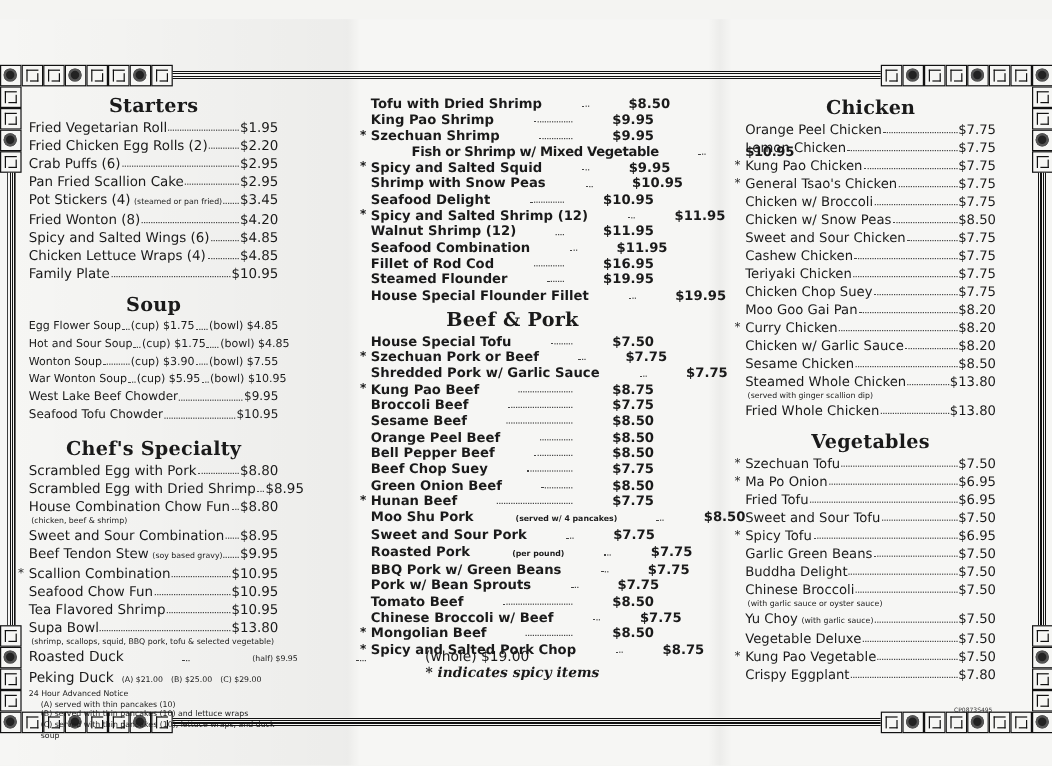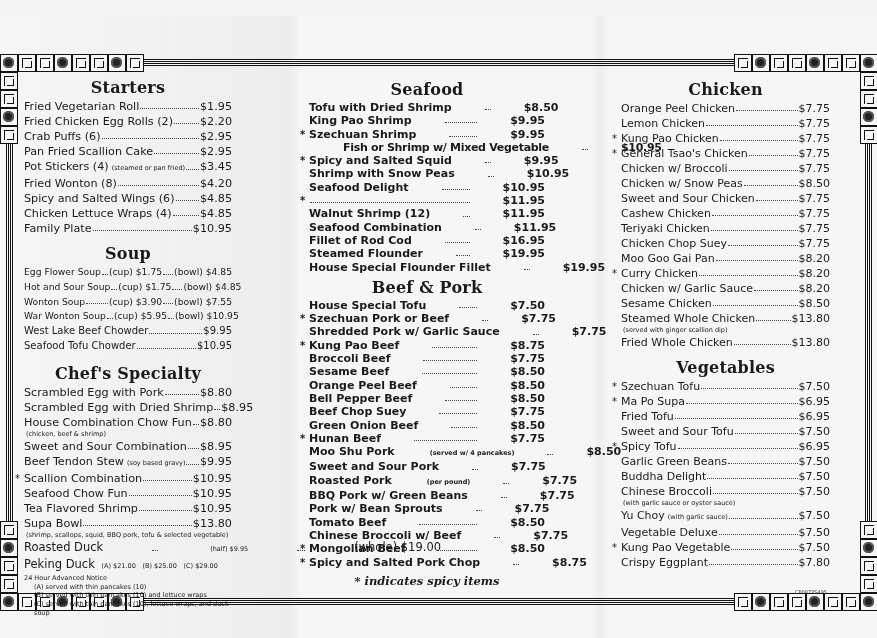--- a/index.html
+++ b/index.html
@@ -307,21 +307,20 @@
         <div>24 Hour Advanced Notice</div>
         <div class="opt">(A) served with thin pancakes (10)</div>
         <div class="opt">(B) served with thin pancakes (10) and lettuce wraps</div>
         <div class="opt">(C) served with thin pancakes (10), lettuce wraps, and duck soup</div>
       </div>
     </section>
   </div>
 
   <div class="col col2" style="left:309px;top:64px;width:236px;">
     <section>
-      <div class="section-title">Seafood</div>
       <div class="item">
           <span class="name">Tofu with Dried Shrimp</span>
           <span class="dots"></span>
           <span class="price">$8.50</span>
         </div>
       <div class="item">
           <span class="name">King Pao Shrimp</span>
           <span class="dots"></span>
           <span class="price">$9.95</span>
         </div>
@@ -347,20 +346,21 @@
           <span class="dots"></span>
           <span class="price">$10.95</span>
         </div>
       <div class="item">
           <span class="name">Seafood Delight</span>
           <span class="dots"></span>
           <span class="price">$10.95</span>
         </div>
       <div class="item">
           <span class="star">*</span>
+          <span class="name">Spicy and Salted Shrimp (12)</span>
           <span class="dots"></span>
           <span class="price">$11.95</span>
         </div>
       <div class="item">
           <span class="name">Walnut Shrimp (12)</span>
           <span class="dots"></span>
           <span class="price">$11.95</span>
         </div>
       <div class="item">
           <span class="name">Seafood Combination</span>
@@ -589,21 +589,21 @@
     <section style="margin-top:8px;">
       <div class="section-title">Vegetables</div>
       <div class="item">
           <span class="star">*</span>
           <span class="name">Szechuan Tofu</span>
           <span class="dots"></span>
           <span class="price">$7.50</span>
         </div>
       <div class="item">
           <span class="star">*</span>
-          <span class="name">Ma Po Supa</span>
+          <span class="name">Ma Po Onion</span>
           <span class="dots"></span>
           <span class="price">$6.95</span>
         </div>
       <div class="item">
           <span class="name">Fried Tofu</span>
           <span class="dots"></span>
           <span class="price">$6.95</span>
         </div>
       <div class="item">
           <span class="name">Sweet and Sour Tofu</span>

